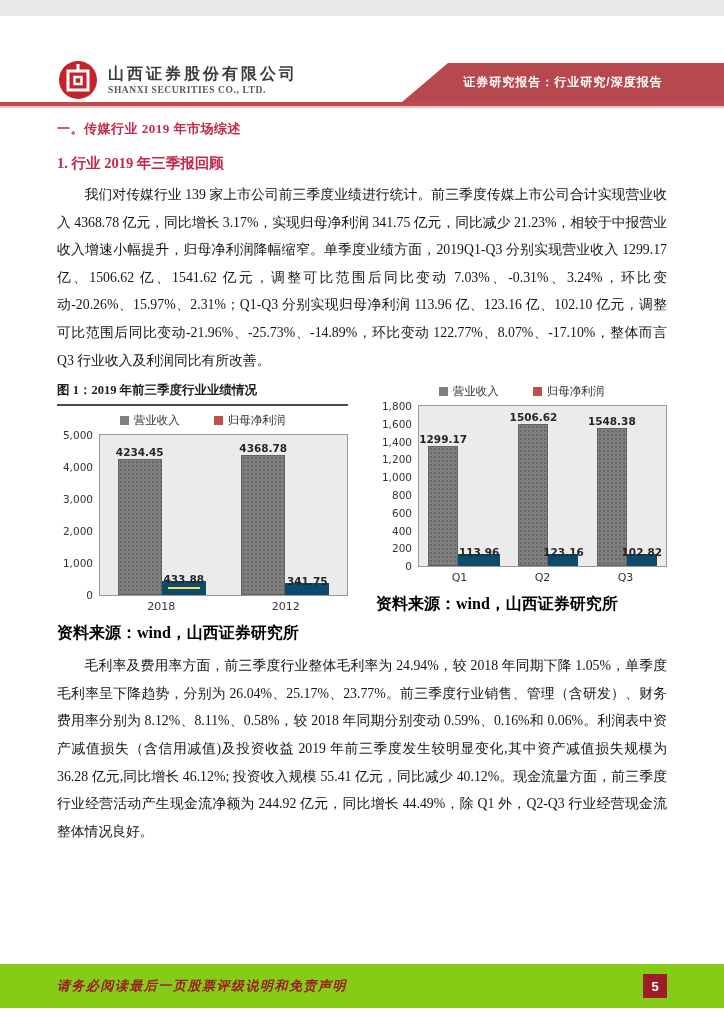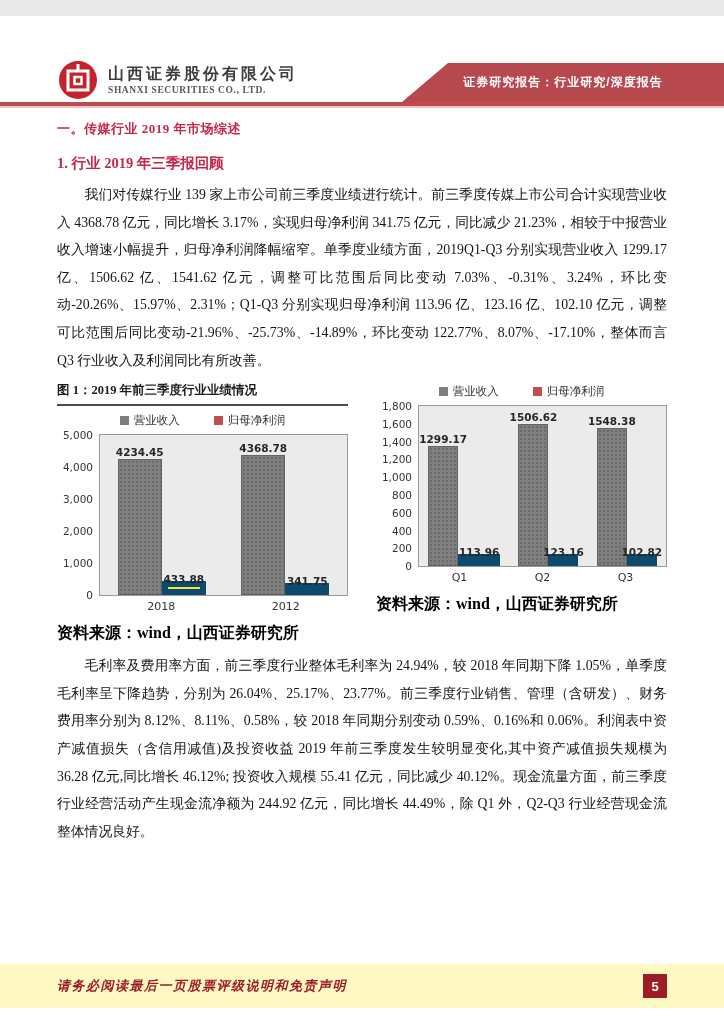--- a/index.html
+++ b/index.html
@@ -79,21 +79,21 @@
     margin-bottom:2px; font-size:10.5px; font-weight:bold; color:#262626;
     white-space:nowrap;
   }
   .xaxis { display:flex; justify-content:space-around; margin-left:42px; padding-top:4px; }
   .xlab { font-size:11px; color:#333; }
   .source { font-size:16px; font-weight:bold; color:#000; margin-top:10px; }
 
   
   .ftr {
     position:absolute; left:0; right:0; top:948px; height:44px;
-    background:#fef9c3; display:flex; align-items:center;
+    background:#84cc16; display:flex; align-items:center;
   }
   .disclaimer {
     margin-left:57px; color:#9c1c26; font-weight:bold; font-style:italic;
     font-size:13px; letter-spacing:1.5px;
   }
   .pagenum {
     position:absolute; right:57px; top:50%; transform:translateY(-50%);
     width:24px; height:24px; background:#9f1b26; color:#ffffff;
     display:flex; align-items:center; justify-content:center;
     font-family:"Liberation Sans", sans-serif; font-size:13px; font-weight:bold;

